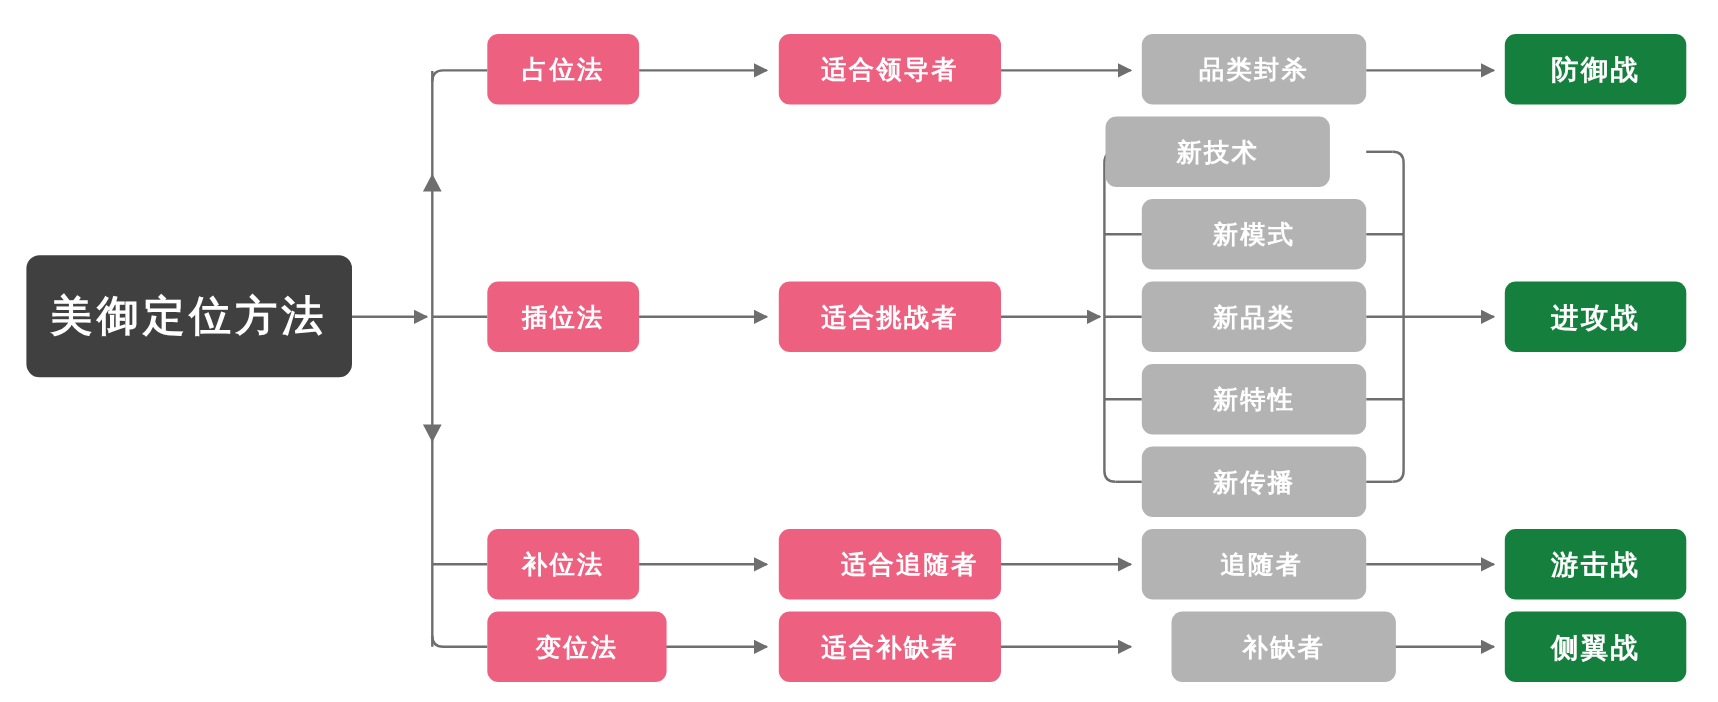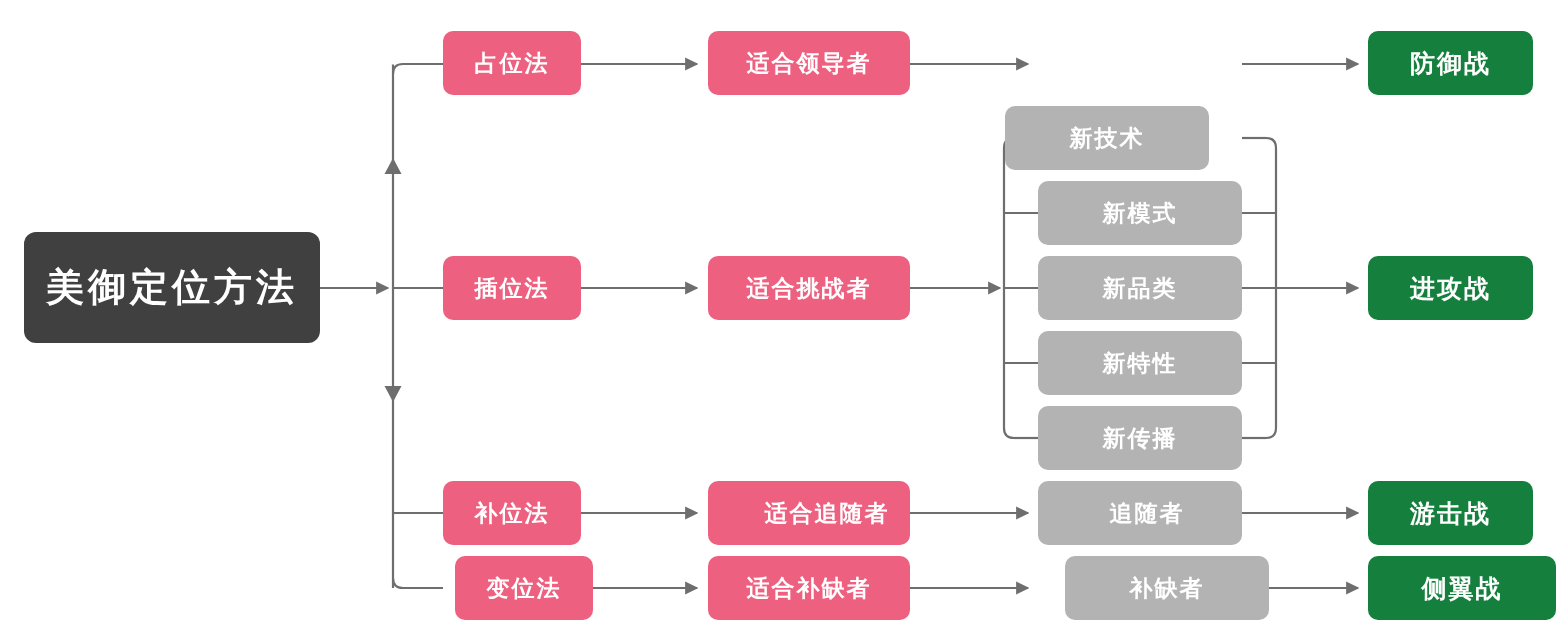--- a/index.html
+++ b/index.html
@@ -133,37 +133,40 @@
 
   <div class="node node-pink" style="left:443px; top:31px; width:138px; height:64px;">
     <span>占位法</span>
   </div>
   <div class="node node-pink" style="left:443px; top:256px; width:138px; height:64px;">
     <span>插位法</span>
   </div>
   <div class="node node-pink" style="left:443px; top:481px; width:138px; height:64px;">
     <span>补位法</span>
   </div>
-  <div class="node node-pink" style="left:443px; top:556px; width:138px; height:64px;margin-left:12px;">
+  <div class="node node-pink" style="left:443px; top:556px; width:163px; height:64px;">
     <span>变位法</span>
   </div>
 
   <div class="node node-pink" style="left:708px; top:31px; width:202px; height:64px;">
     <span>适合领导者</span>
   </div>
   <div class="node node-pink" style="left:708px; top:256px; width:202px; height:64px;">
     <span>适合挑战者</span>
   </div>
   <div class="node node-pink" style="left:708px; top:481px; width:202px; height:64px;padding-left:36px;">
     <span>适合追随者</span>
   </div>
   <div class="node node-pink" style="left:708px; top:556px; width:202px; height:64px;">
     <span>适合补缺者</span>
   </div>
 
+  <div class="node node-gray" style="left:1038px; top:31px; width:204px; height:64px;">
+    <span>品类封杀</span>
+  </div>
   <div class="node node-gray" style="left:1005px; top:106px; width:204px; height:64px;align-items:center;">
     <span>新技术</span>
   </div>
   <div class="node node-gray" style="left:1038px; top:181px; width:204px; height:64px;">
     <span>新模式</span>
   </div>
   <div class="node node-gray" style="left:1038px; top:256px; width:204px; height:64px;">
     <span>新品类</span>
   </div>
   <div class="node node-gray" style="left:1038px; top:331px; width:204px; height:64px;">
@@ -181,17 +184,17 @@
 
   <div class="node node-red" style="left:1368px; top:31px; width:165px; height:64px;">
     <span>防御战</span>
   </div>
   <div class="node node-red" style="left:1368px; top:256px; width:165px; height:64px;">
     <span>进攻战</span>
   </div>
   <div class="node node-red" style="left:1368px; top:481px; width:165px; height:64px;">
     <span>游击战</span>
   </div>
-  <div class="node node-red" style="left:1368px; top:556px; width:188px; height:64px;">
+  <div class="node node-red" style="left:1368px; top:556px; width:165px; height:64px;">
     <span>侧翼战</span>
   </div>
 
 </div>
 
 </body></html>

